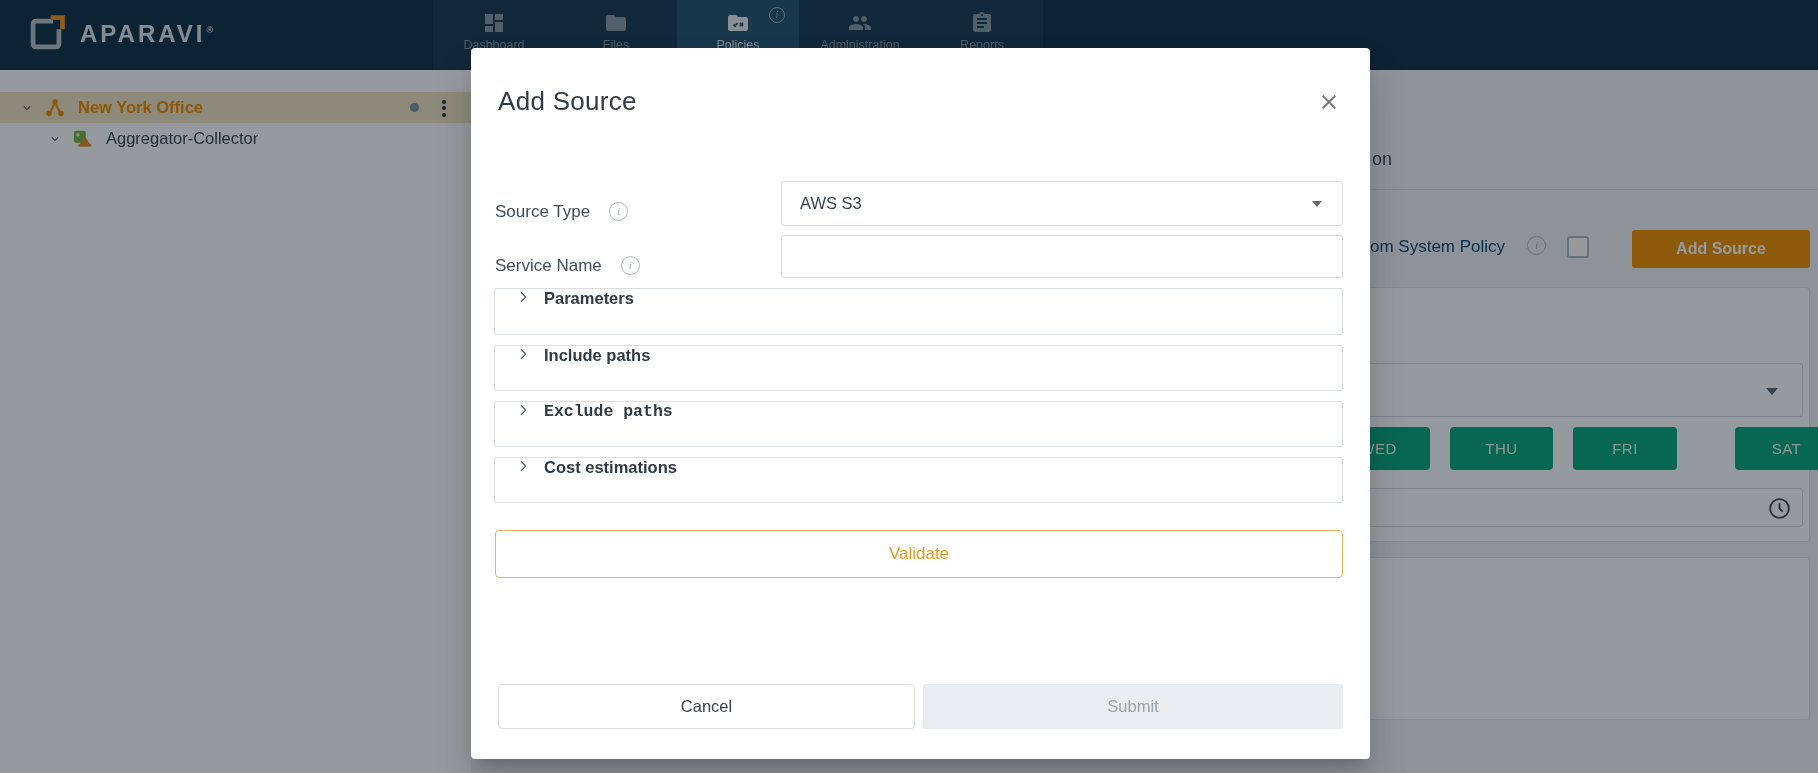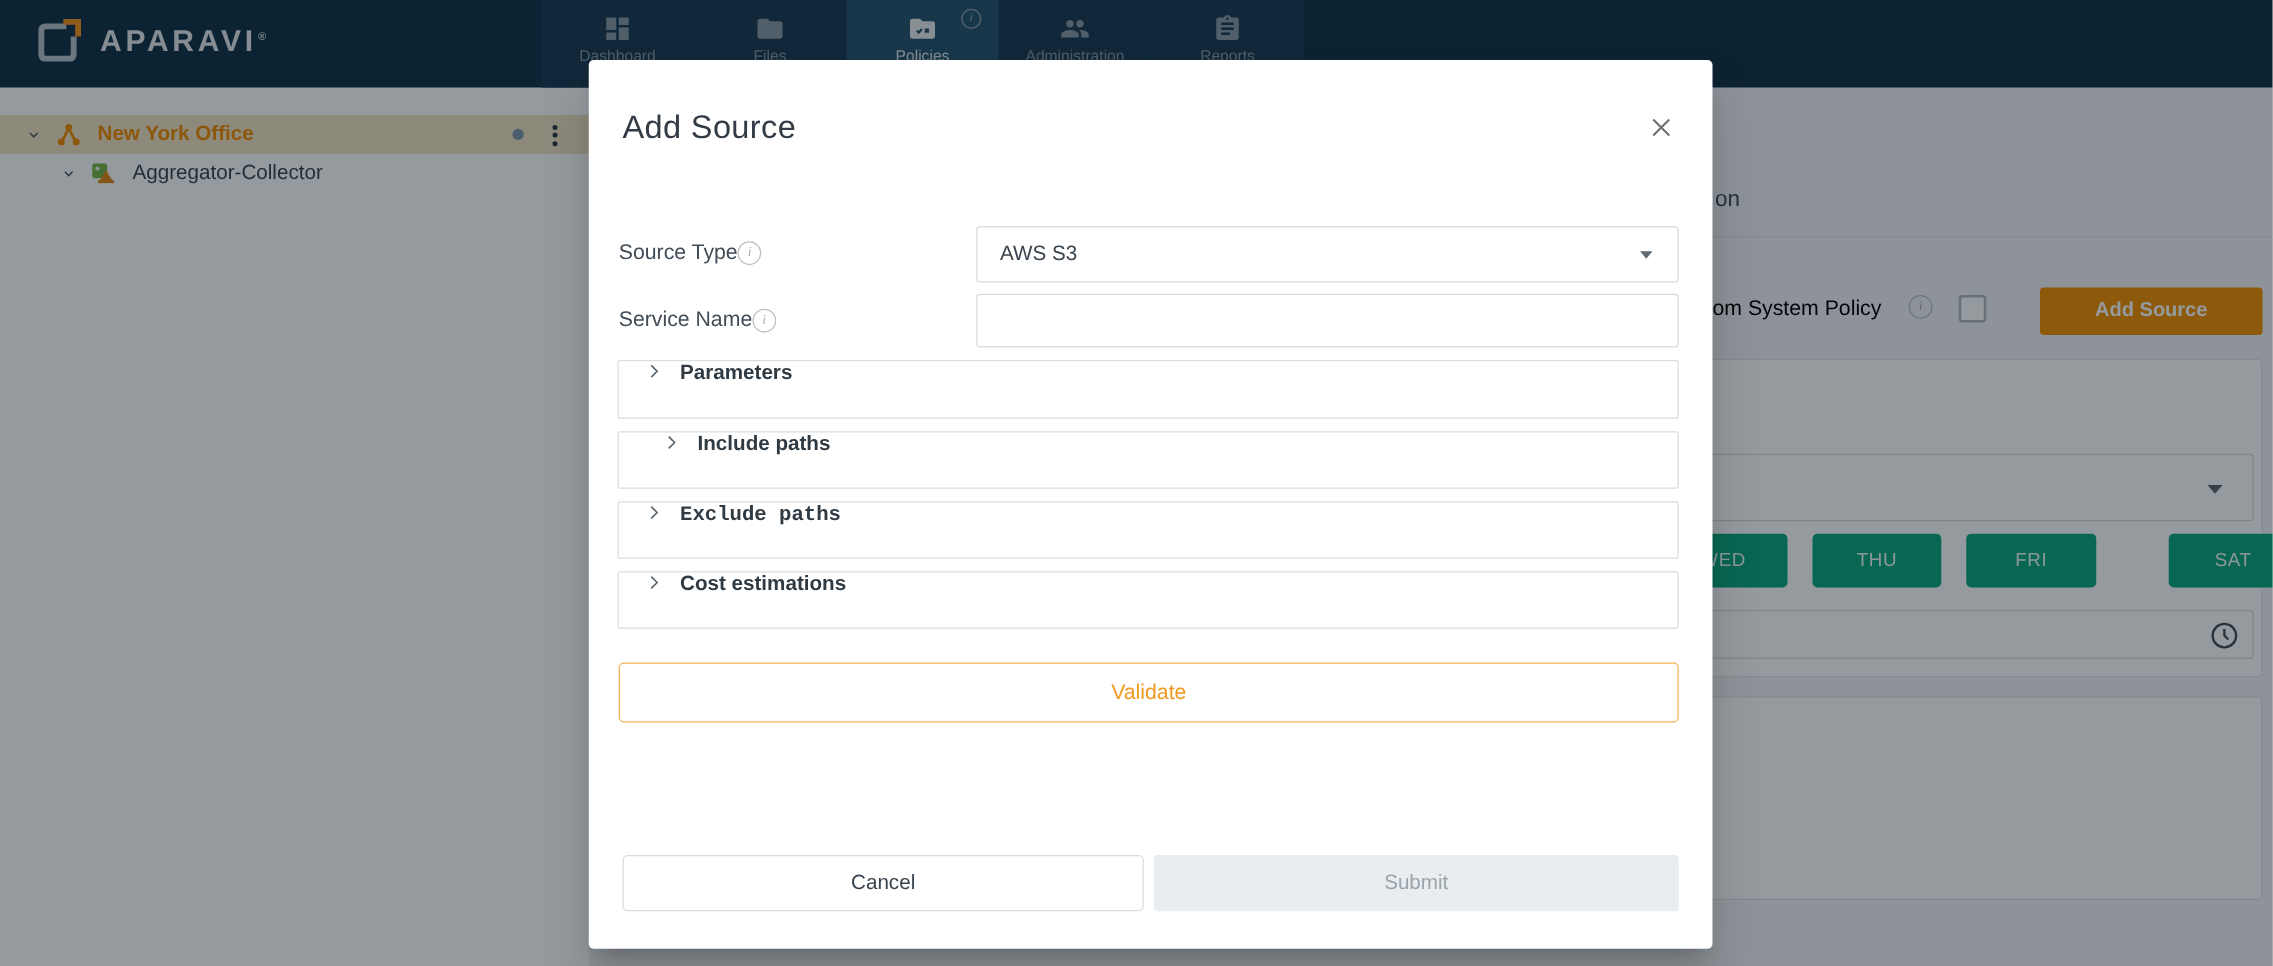--- a/index.html
+++ b/index.html
@@ -58,21 +58,21 @@
   .kebab i{ width:4px; height:4px; border-radius:50%; background:#2c3a46; }
 
   
   .right-bg{ position:absolute; left:471px; top:70px; width:1347px; height:703px;
              background:#f1f3f5; z-index:1; }
   .frag-heading{ position:absolute; left:1372px; top:149px; font-size:18px;
                  color:#3f4d59; z-index:3; }
   .divider1{ position:absolute; left:1200px; top:189px; width:618px; height:1px;
              background:#dfe3e6; z-index:3; }
   .frag-policy{ position:absolute; left:1370px; top:237px; font-size:17px;
-                color:#000000; z-index:3; }
+                color:#0c4a6e; z-index:3; }
   .info-bg{ position:absolute; left:1527px; top:236px; z-index:3; }
   .checkbox{ position:absolute; left:1567px; top:236px; width:22px; height:22px;
              border:2px solid #aeb8bf; border-radius:3px; background:#fff; z-index:3;
              cursor:pointer; }
   .btn-addsource{ position:absolute; left:1632px; top:230px; width:178px; height:38px;
                   background:#f18f01; border:none; border-radius:3px; color:#fff;
                   font-size:16px; font-weight:bold; z-index:3; cursor:pointer;
                   font-family:"Liberation Sans",sans-serif; }
   .panel1{ position:absolute; left:1150px; top:287px; width:660px; height:255px;
            background:#fff; border:1px solid #e1e5e8; border-radius:4px; z-index:2; }
@@ -100,43 +100,43 @@
   
   .backdrop{ position:absolute; inset:0; background:rgba(3,14,24,.42); z-index:50; }
   .modal{ position:absolute; left:471px; top:48px; width:899px; height:711px;
           background:#fff; border-radius:4px; z-index:60;
           box-shadow:0 11px 15px -7px rgba(0,0,0,.2), 0 24px 38px 3px rgba(0,0,0,.14); }
   .m-title{ position:absolute; left:27px; top:38px; font-size:26px; color:#333c46;
             letter-spacing:.3px; }
   .m-close{ position:absolute; left:838px; top:34px; width:40px; height:40px;
             background:none; border:none; cursor:pointer; display:flex;
             align-items:center; justify-content:center; }
-  .f-label{ position:absolute; left:24px; display:flex; align-items:center; gap:0;
-            font-size:17px; color:#414c57; }
+  .f-label{ position:absolute; left:24px; display:flex; gap:19px;
+            font-size:17px; color:#414c57;margin-top:10px; }
   .info-ic{ width:19px; height:19px; border:1.5px solid #b6bec5; border-radius:50%;
             color:#a7b0b7; font-size:11px; line-height:16px; text-align:center;
             font-style:italic; font-family:"Liberation Serif",serif; display:inline-block; }
   .f-select{ position:absolute; left:310px; top:133px; width:562px; height:45px;
              border:1px solid #d6dadd; border-radius:3px; display:flex;
              align-items:center; padding:0 18px; font-size:16.5px; color:#39434d;
              cursor:pointer; }
   .f-select .caret{ position:absolute; right:20px; top:19px; width:0; height:0;
              border-left:5.5px solid transparent; border-right:5.5px solid transparent;
              border-top:6.5px solid #5f6a73; }
   .f-input{ position:absolute; left:310px; top:187px; width:562px; height:43px;
             border:1px solid #d6dadd; border-radius:3px; padding:0 14px;
             font-size:16.5px; color:#39434d; outline:none;
             font-family:"Liberation Sans",sans-serif; }
   .acc{ position:absolute; left:23px; width:849px; height:47px;
         border:1px solid #d9dde0; border-radius:2px; display:flex;
         align-items:flex-start; cursor:pointer; background:#fff; }
   .acc .achev{ margin-left:20px; width:16px; height:16px; stroke:#5b666f;
                fill:none; stroke-width:2; }
   .acc .atext{ margin-left:13px; font-size:16.5px; font-weight:bold; color:#2f3a43; }
-  .acc1{ top:240px; } .acc2{ top:297px; height:46px;padding-left:14px; }
+  .acc1{ top:240px; } .acc2{ top:297px; height:46px; }
   .acc3{ top:353px; height:46px;font-family:Liberation Mono, monospace; } .acc4{ top:409px; height:46px; }
   .btn-validate{ position:absolute; left:24px; top:482px; width:848px; height:48px;
         background:#fff; border:1px solid #f2b25c; border-radius:4px; color:#f0991f;
         font-size:17px; cursor:pointer; font-family:"Liberation Sans",sans-serif; }
   .btn-cancel{ position:absolute; left:27px; top:636px; width:417px; height:45px;
         background:#fff; border:1px solid #d9dde0; border-radius:4px; color:#39434d;
         font-size:16.5px; cursor:pointer; font-family:"Liberation Sans",sans-serif; }
   .btn-submit{ position:absolute; left:452px; top:636px; width:420px; height:45px;
         background:#e9edef; border:none; border-radius:3px; color:#9aa4ac;
         font-size:16.5px; font-family:"Liberation Sans",sans-serif; }

